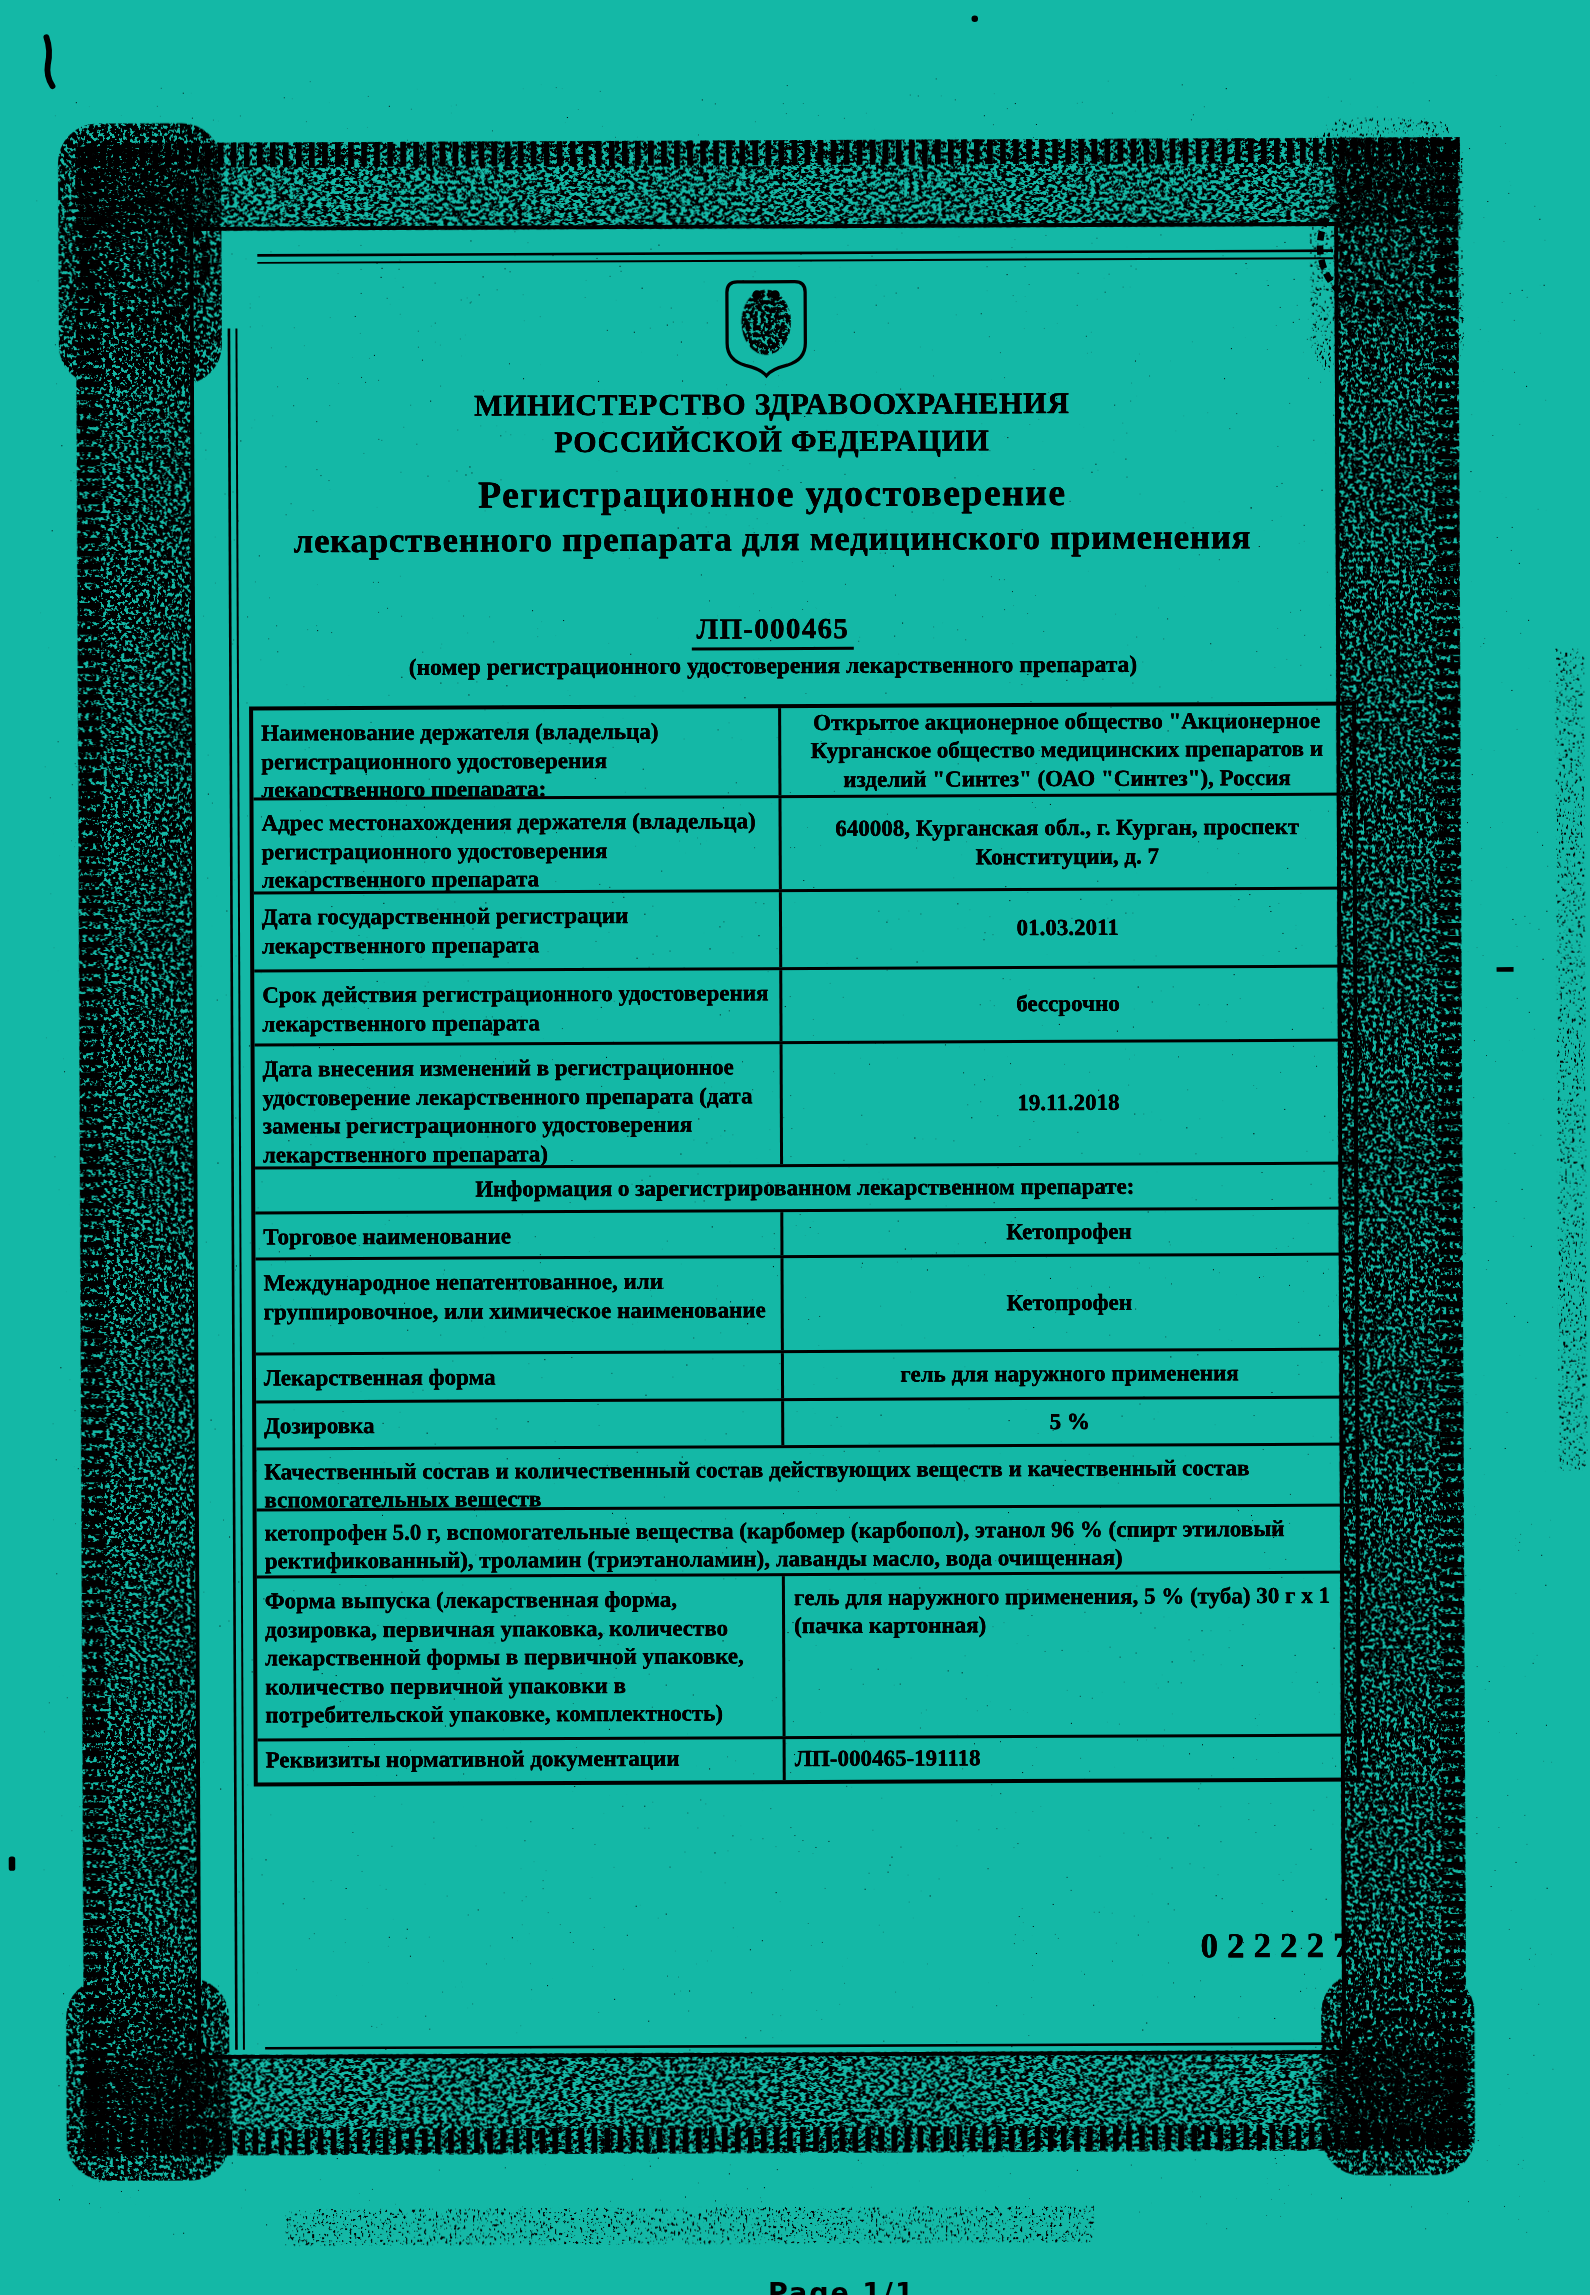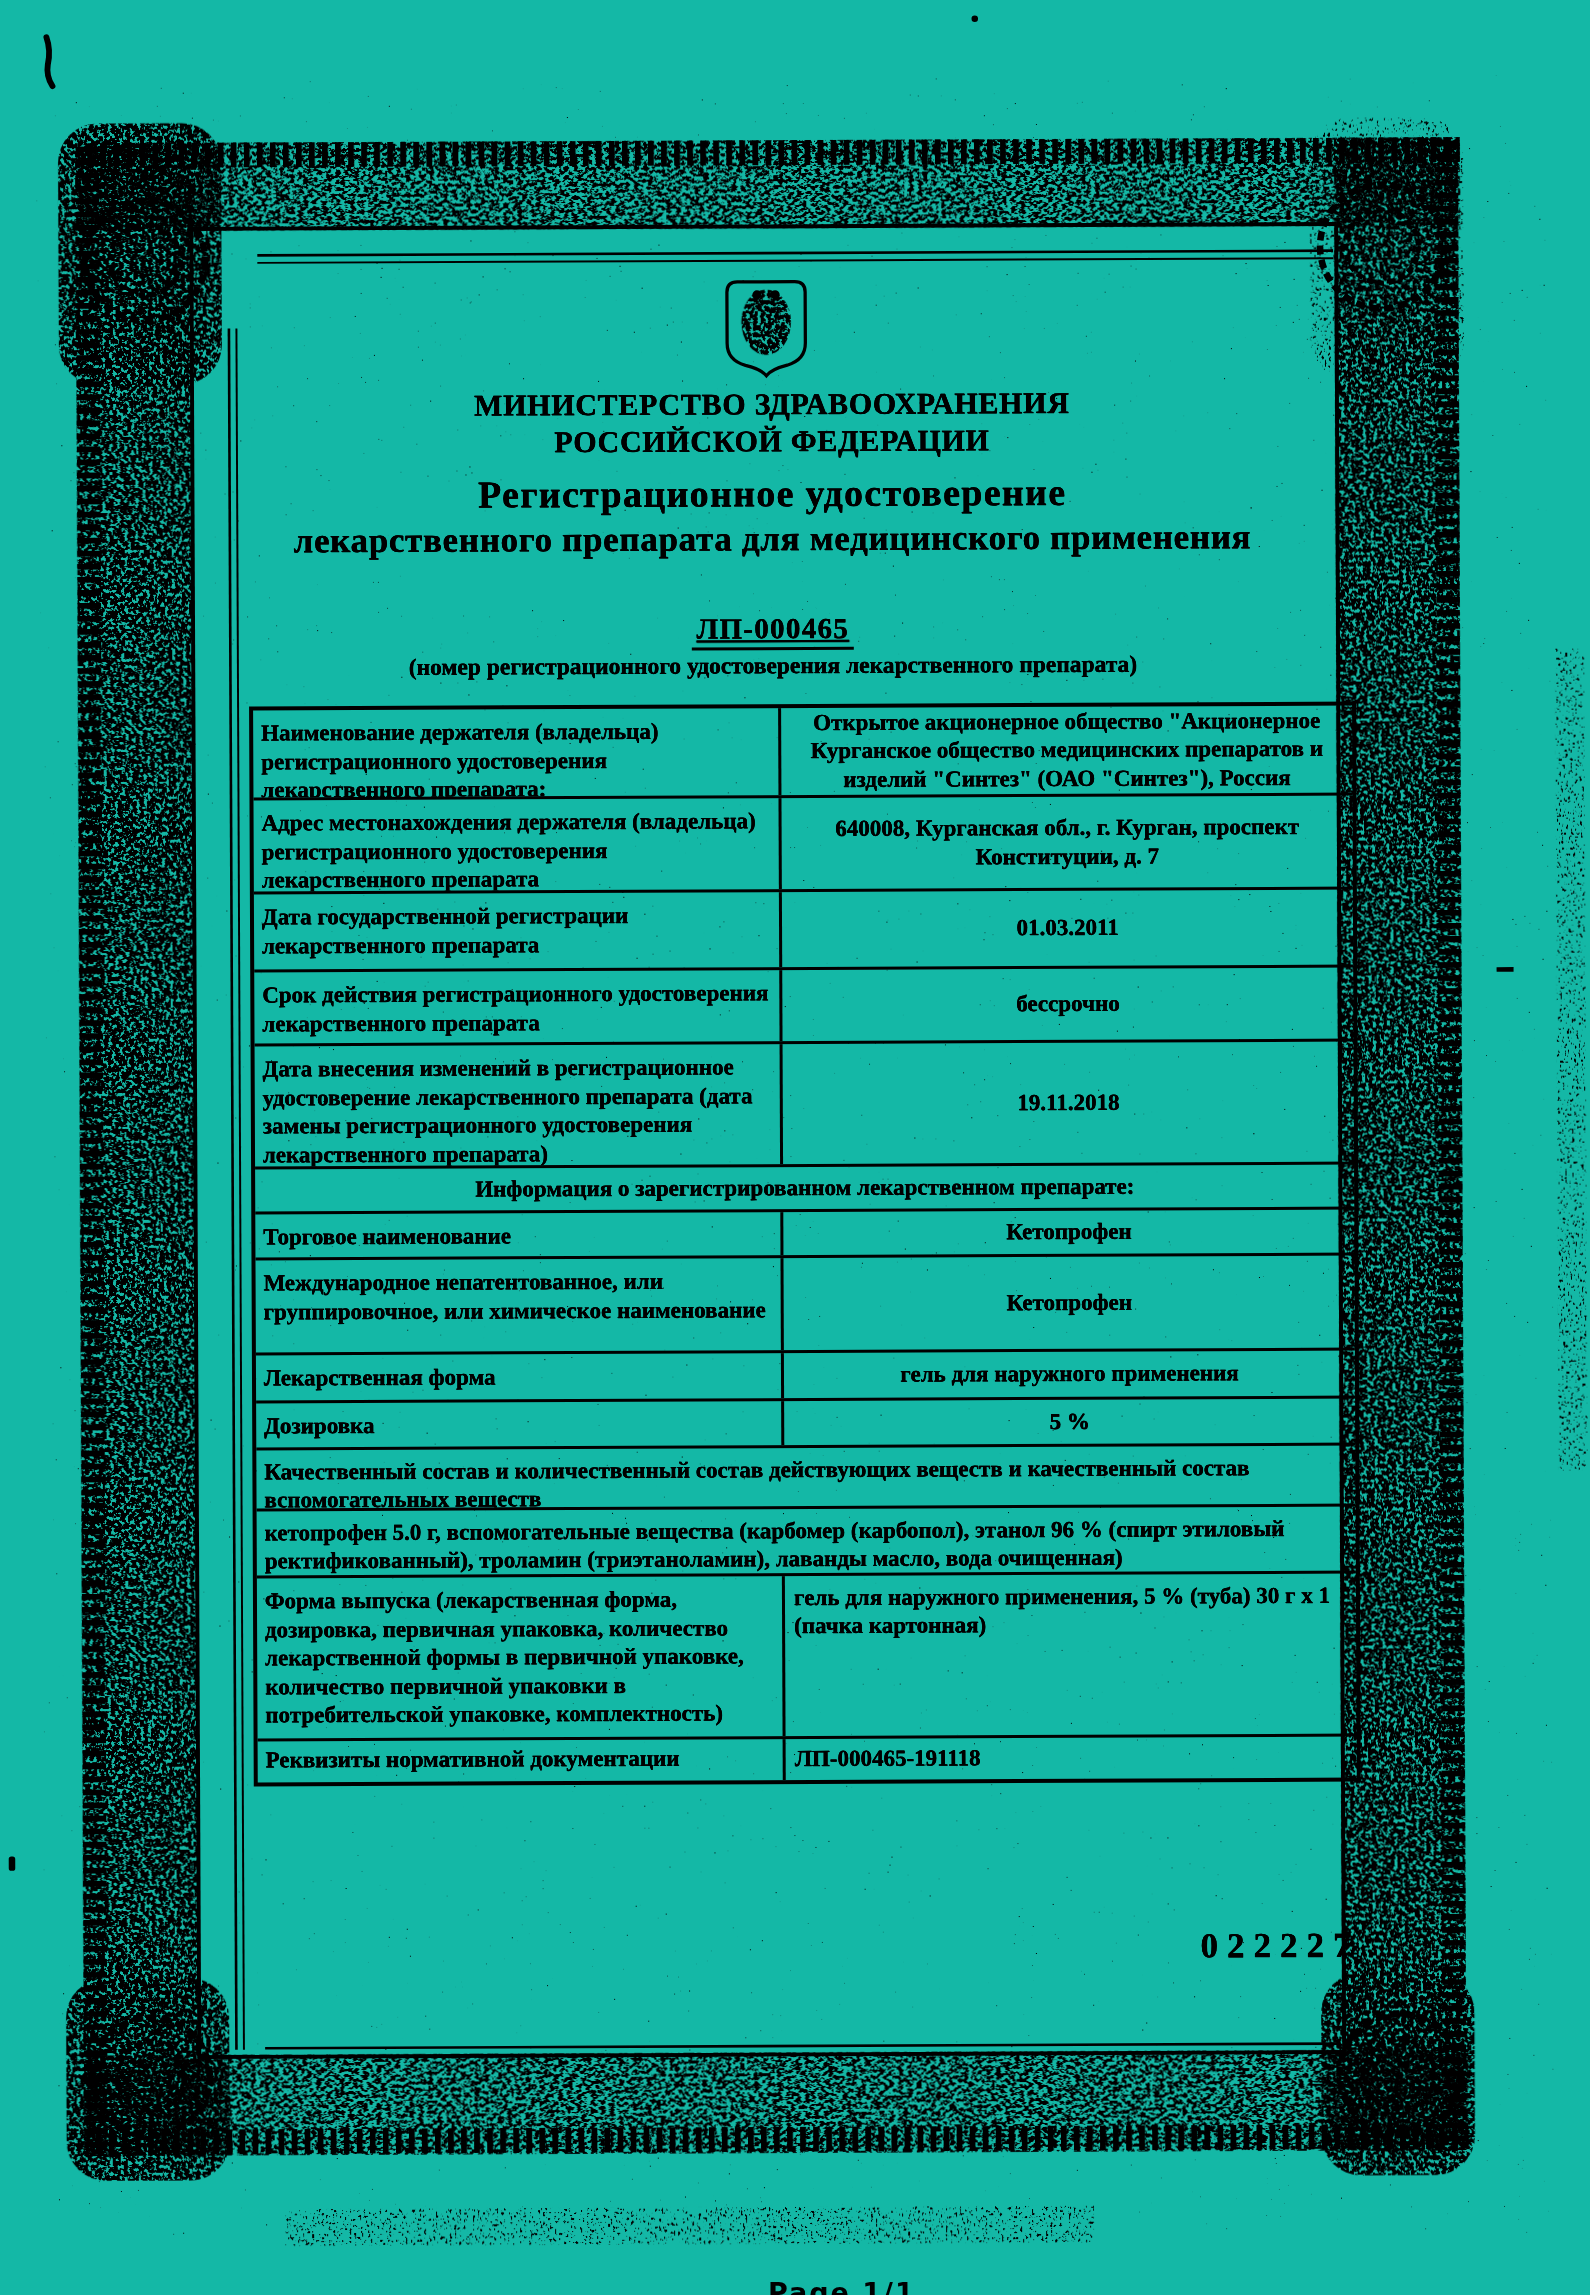--- a/index.html
+++ b/index.html
@@ -15,21 +15,21 @@
   .tilt{position:absolute;inset:0;transform:rotate(-0.25deg);transform-origin:50% 50%;}
   .scan-layer{position:absolute;left:0;top:0;width:1591px;height:2295px;}
   .ink{text-shadow:0.3px 0.3px 0 #000, 0 0 0.3px #000;}
 
   
   .doc-header{position:absolute;left:196px;top:0;width:1158px;text-align:center;font-weight:700;}
   .ministry{position:absolute;left:0;top:386px;width:100%;font-size:30px;line-height:1.22;letter-spacing:0.7px;}
   .title1{position:absolute;left:0;top:471px;width:100%;font-size:38px;letter-spacing:1.3px;}
   .title2{position:absolute;left:0;top:519px;width:100%;font-size:35px;letter-spacing:0.7px;}
   .regnum{position:absolute;left:0;top:612px;width:100%;font-size:29px;letter-spacing:1.3px;}
-  .regnum .u{display:inline-block;border-bottom:3.3px solid #000;padding:0 5.2px 2px;text-decoration:underline;}
+  .regnum .u{display:inline-block;border-bottom:3.3px solid #000;padding:0 5.2px 2px;}
   .caption{position:absolute;left:0;top:652px;width:100%;font-size:23.5px;}
 
   
   .reg-table{
     position:absolute;left:251px;top:704px;width:1107px;
     border:4.6px solid #000;box-sizing:border-box;
     font-size:23px;line-height:1.24;font-weight:700;
   }
   .row{display:flex;box-sizing:border-box;border-bottom:3.9px solid #000;overflow:hidden;}
   .row:last-child{border-bottom:none;}

